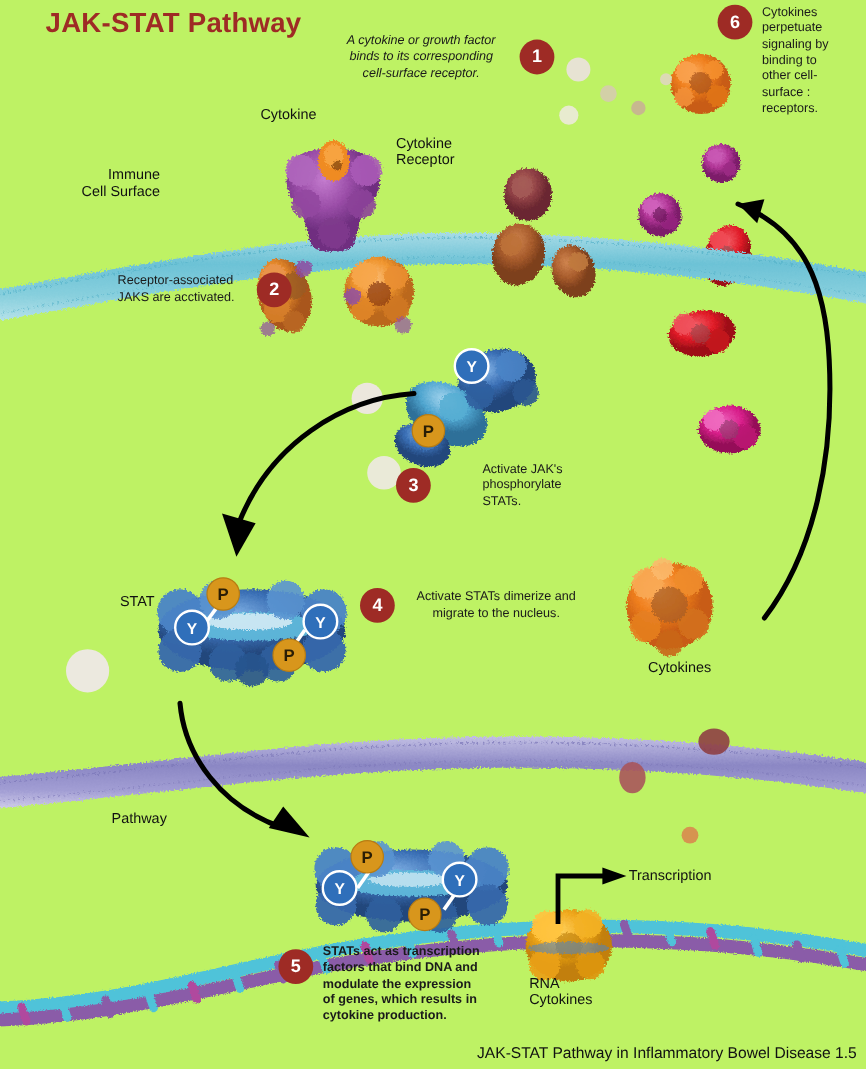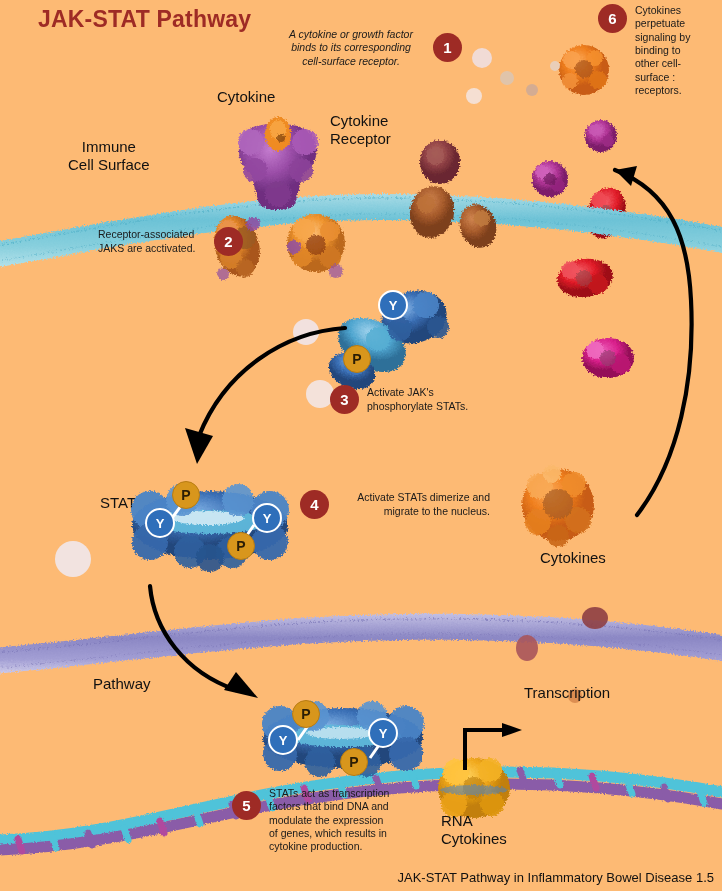--- a/index.html
+++ b/index.html
@@ -6,37 +6,37 @@
   html,body{margin:0;padding:0;background:#ffffff;}
   body{
     font-family:"Liberation Sans", sans-serif;
     -webkit-font-smoothing:antialiased;
   }
   #stage{
     position:relative;
     width:722px;
     height:891px;
     overflow:hidden;
-    background:#fdba74;
+    background:#bef264;
   }
   .abs{position:absolute;}
 
   
   #title{
     left:38px; top:6px;
     font-size:23px;
     font-weight:bold;
     color:#9e2b25;
     letter-spacing:0.2px;
   }
 
   
   .label{
     color:#111111;
-    font-size:15px;
+    font-size:12px;
     line-height:1.18;
     white-space:pre;
   }
   .label.center{text-align:center;}
 
   
   .callout{
     display:flex;
     align-items:center;
     gap:8px;
@@ -214,21 +214,21 @@
     <circle cx="72" cy="50" r="6" fill="#c9a99a" opacity=".8"></circle>
     <circle cx="95" cy="26" r="5" fill="#e4d3cb" opacity=".8"></circle>
     <circle cx="14" cy="56" r="8" fill="#f2e8ea" opacity=".8"></circle>
   </svg>
 
   <div class="abs label center" style="left:217px;top:88px;">Cytokine</div>
 
   <div class="abs label" style="left:330px;top:112px;">Cytokine
 Receptor</div>
 
-  <div class="abs label center" style="left:68px;top:138px;">Immune
+  <div class="abs label center" style="left:68px;top:138px;text-align:right;">Immune
 Cell Surface</div>
 
   <svg class="abs" style="left:225px;top:108px;z-index:10;" width="110" height="110" viewBox="0 0 110 110">
     <defs>
       <radialGradient id="purA" cx="40%" cy="30%">
         <stop offset="0%" stop-color="#c47ccf"></stop>
         <stop offset="55%" stop-color="#9b4ea8"></stop>
         <stop offset="100%" stop-color="#6f2f80"></stop>
       </radialGradient>
       <filter id="blobGrain2">
@@ -416,21 +416,21 @@
   <div class="abs chip y" style="left:378px;top:290px;">Y</div>
   <div class="abs chip p" style="left:343px;top:345px;">P</div>
 
   <svg class="abs" style="left:290px;top:310px;z-index:2;" width="100" height="110" viewBox="0 0 100 110">
     <circle cx="16" cy="22" r="13" fill="#f1e6ea" opacity=".9"></circle>
     <circle cx="30" cy="84" r="14" fill="#f2e9ec" opacity=".85"></circle>
   </svg>
 
   <div class="abs callout" style="left:330px;top:385px;width:165px;z-index:20;">
     <div class="badge">3</div>
-    <div class="txt" style="text-align:left;flex:1;">Activate JAK's
+    <div class="txt" style="text-align:left;flex:1;margin-left:35px;">Activate JAK's
 phosphorylate STATs.</div>
   </div>
 
   <svg class="abs" style="left:155px;top:318px;z-index:15;" width="195" height="185" viewBox="0 0 195 185">
     <path d="M 190 10 C 130 14, 70 52, 44 118" fill="none" stroke="#000000" stroke-width="4.2" stroke-linecap="round"></path>
     <polygon points="42,146 30,110 58,118" fill="#000000"></polygon>
   </svg>
 
   <div class="abs label" style="left:100px;top:494px;">STAT</div>
 
@@ -459,21 +459,21 @@
   <div class="abs chip y" style="left:145px;top:508px;">Y</div>
   <div class="abs chip y" style="left:252px;top:503px;">Y</div>
   <div class="abs chip p" style="left:227px;top:532px;">P</div>
 
   <svg class="abs" style="left:45px;top:535px;z-index:2;" width="60" height="50" viewBox="0 0 60 50">
     <circle cx="28" cy="24" r="18" fill="#f1e8ec" opacity=".9"></circle>
   </svg>
 
   <div class="abs callout" style="left:300px;top:490px;width:190px;z-index:20;">
     <div class="badge">4</div>
-    <div class="txt" style="text-align:right;flex:1;">Activate STATs dimerize and
+    <div class="txt" style="text-align:center;flex:1;">Activate STATs dimerize and
 migrate to the nucleus.</div>
   </div>
 
   <svg class="abs" style="left:512px;top:460px;z-index:10;" width="92" height="90" viewBox="0 0 92 90">
     <g filter="url(#blobGrain2)">
       <circle cx="46" cy="45" r="36" fill="url(#orgA)"></circle>
       <circle cx="28" cy="26" r="13" fill="#f9a955" opacity=".92"></circle>
       <circle cx="62" cy="24" r="12" fill="#ef8c2b" opacity=".92"></circle>
       <circle cx="26" cy="62" r="13" fill="#e57f21" opacity=".92"></circle>
       <circle cx="66" cy="60" r="13" fill="#d3701b" opacity=".92"></circle>
@@ -539,25 +539,25 @@
       <ellipse cx="44" cy="38" rx="34" ry="5" fill="#4a84c6" opacity=".55"></ellipse>
     </g>
   </svg>
   <div class="abs label" style="left:441px;top:812px;z-index:14;">RNA
 Cytokines</div>
 
   <svg class="abs" style="left:460px;top:722px;z-index:15;" width="70" height="50" viewBox="0 0 70 50">
     <path d="M 5 46 L 5 8 L 46 8" fill="none" stroke="#000000" stroke-width="4" stroke-linecap="square"></path>
     <polygon points="62,8 42,1 42,15" fill="#000000"></polygon>
   </svg>
-  <div class="abs label" style="left:524px;top:684px;z-index:14;">Transcription</div>
+  <div class="abs label" style="left:524px;top:722px;z-index:14;">Transcription</div>
 
   <div class="abs callout" style="left:232px;top:787px;width:200px;align-items:flex-start;z-index:20;">
     <div class="badge" style="margin-top:4px;">5</div>
-    <div class="txt" style="text-align:left;flex:1;">STATs act as transcription
+    <div class="txt" style="text-align:left;flex:1;font-weight:bold;">STATs act as transcription
 factors that bind DNA and
 modulate the expression
 of genes, which results in
 cytokine production.</div>
   </div>
 
   <div class="abs" id="footer">JAK-STAT Pathway in Inflammatory Bowel Disease 1.5</div>
 
 </div>
 

